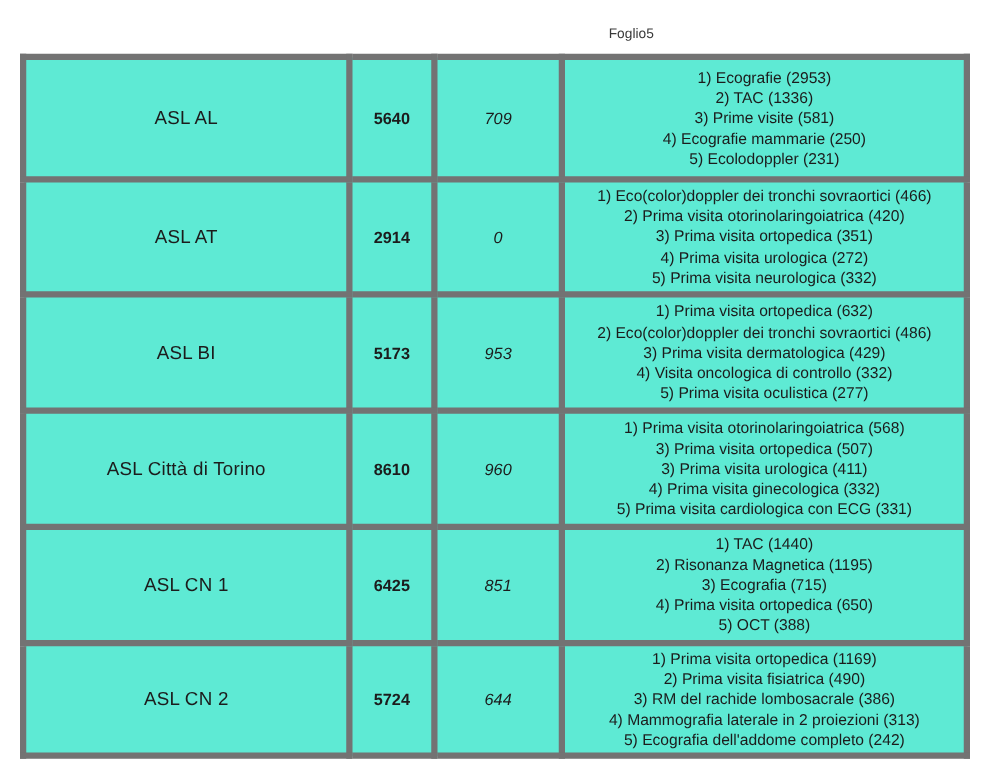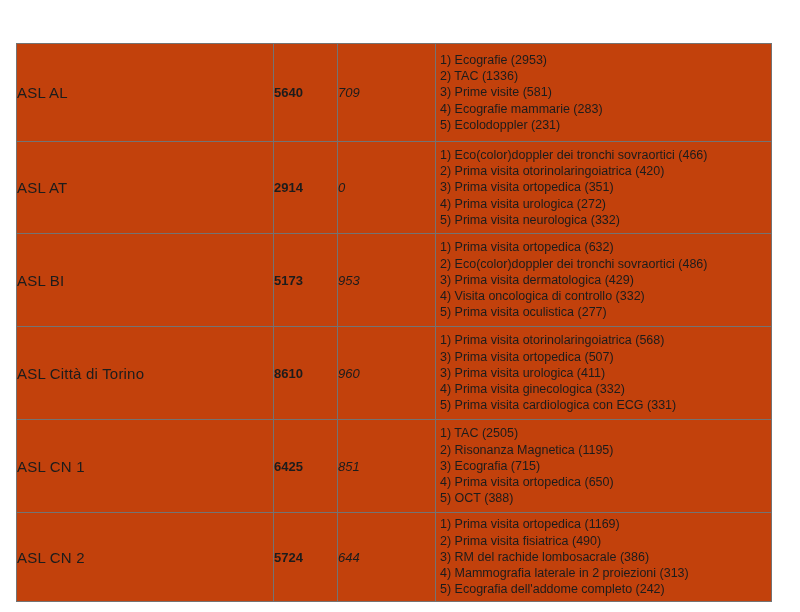--- a/index.html
+++ b/index.html
@@ -32,23 +32,24 @@
     top: 43px;
     left: 16px;
     width: 755px;
     display: table;
     table-layout: fixed;
     border-collapse: collapse;
   }
   .row { display: table-row; }
   .cell {
     display: table-cell;
-    border: 1px solid #737373;
+    border: 5px solid #737373;
     vertical-align: middle;
-    background: #c2410c;
+    text-align: center;
+    background: #5eead4;
   }
   .cell.name {
     width: 256px;
     font-weight: normal;
     font-size: 15px;
     letter-spacing: 0.2px;
   }
   .cell.total {
     width: 63px;
     font-size: 13px;
@@ -69,31 +70,32 @@
   .row:nth-child(2) { height: 92px; }
   .row:nth-child(3) { height: 93px; }
   .row:nth-child(4) { height: 93px; }
   .row:nth-child(5) { height: 93px; }
   .row:nth-child(6) { height: 89px; }
 </style>
 </head>
 <body>
 
 <div class="page">
+  <div class="sheet-title">Foglio5</div>
 
   <div class="data-table" id="asl-table">
   <div class="row">
     <div class="cell name">ASL AL</div>
     <div class="cell total">5640</div>
     <div class="cell secondary">709</div>
     <div class="cell items">
           <div class="item-line">1) Ecografie (2953)</div>
           <div class="item-line">2) TAC (1336)</div>
           <div class="item-line">3) Prime visite (581)</div>
-          <div class="item-line">4) Ecografie mammarie (283)</div>
+          <div class="item-line">4) Ecografie mammarie (250)</div>
           <div class="item-line">5) Ecolodoppler (231)</div>
         </div>
   </div>
 
   <div class="row">
     <div class="cell name">ASL AT</div>
     <div class="cell total">2914</div>
     <div class="cell secondary">0</div>
     <div class="cell items">
           <div class="item-line">1) Eco(color)doppler dei tronchi sovraortici (466)</div>
@@ -128,21 +130,21 @@
           <div class="item-line">4) Prima visita ginecologica (332)</div>
           <div class="item-line">5) Prima visita cardiologica con ECG (331)</div>
         </div>
   </div>
 
   <div class="row">
     <div class="cell name">ASL CN 1</div>
     <div class="cell total">6425</div>
     <div class="cell secondary">851</div>
     <div class="cell items">
-          <div class="item-line">1) TAC (2505)</div>
+          <div class="item-line">1) TAC (1440)</div>
           <div class="item-line">2) Risonanza Magnetica (1195)</div>
           <div class="item-line">3) Ecografia (715)</div>
           <div class="item-line">4) Prima visita ortopedica (650)</div>
           <div class="item-line">5) OCT (388)</div>
         </div>
   </div>
 
   <div class="row">
     <div class="cell name">ASL CN 2</div>
     <div class="cell total">5724</div>

